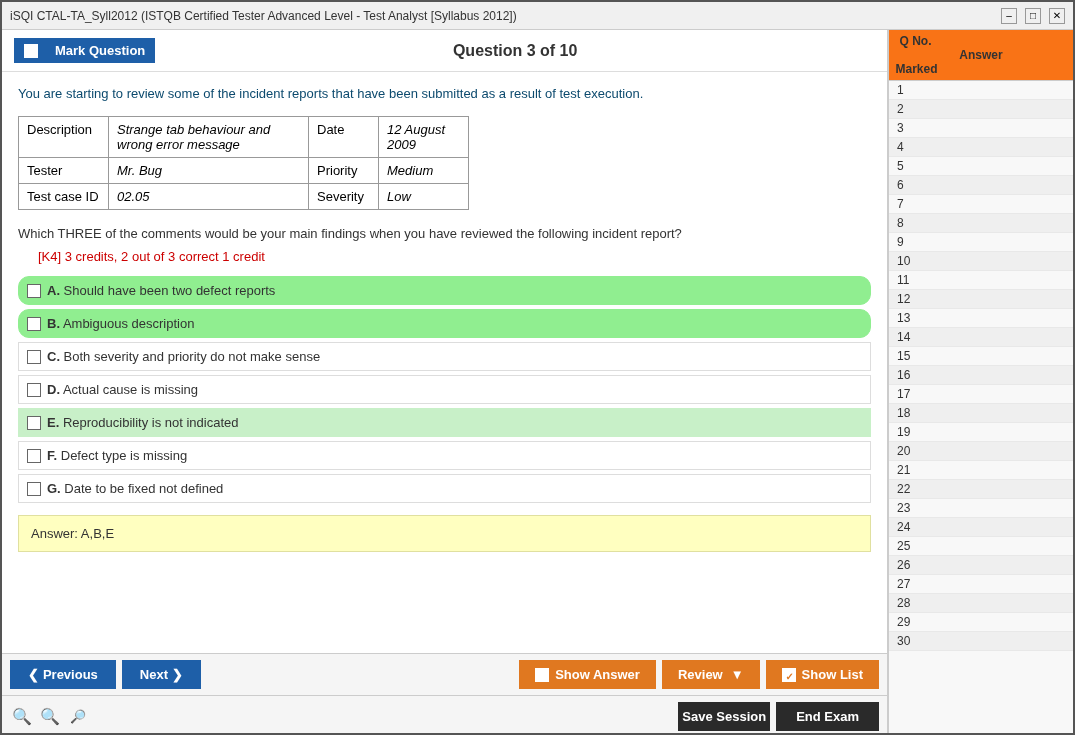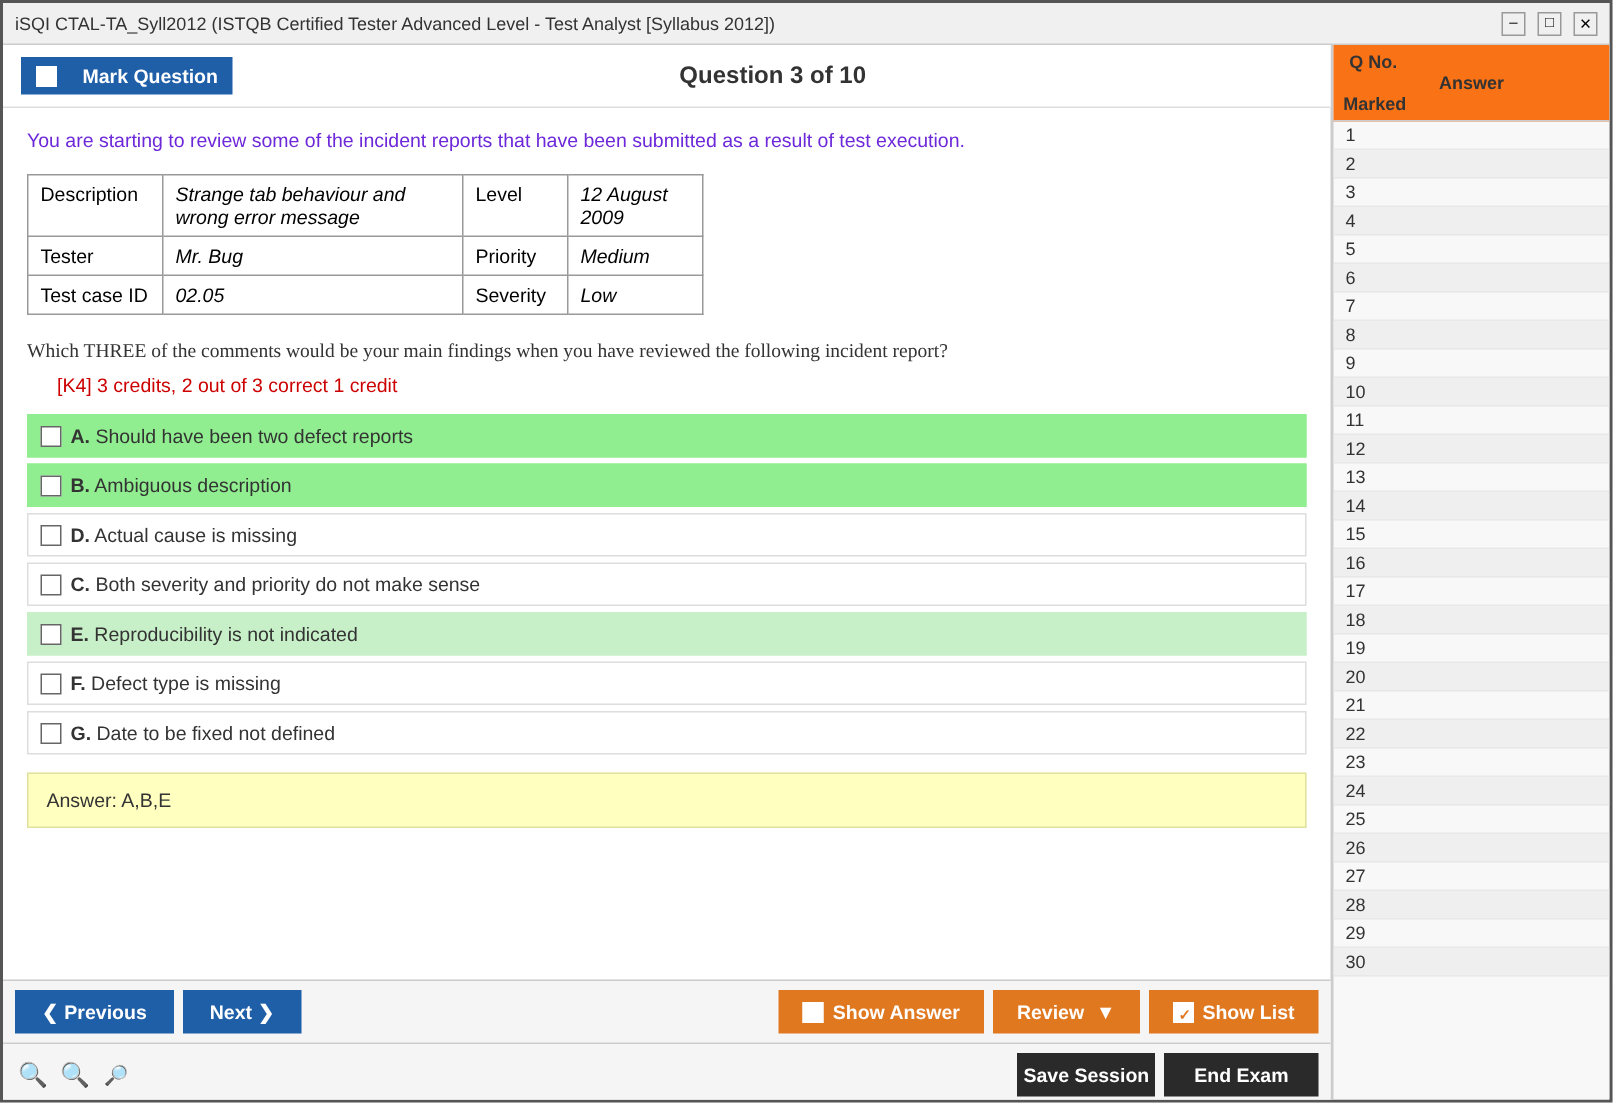--- a/index.html
+++ b/index.html
@@ -71,21 +71,21 @@
       font-size: 16px;
       font-weight: bold;
       color: #333;
     }
     .content-area {
       flex: 1;
       overflow-y: auto;
       padding: 12px 16px;
     }
     .question-text {
-      color: #6d28d9;
+      color: #0c4a6e;
       margin-bottom: 12px;
       line-height: 1.5;
     }
     .incident-table {
       border-collapse: collapse;
       margin-bottom: 14px;
       font-size: 13px;
       padding-left: 32px;
     }
     .incident-table td {
@@ -97,38 +97,38 @@
       font-weight: normal;
       background: white;
     }
     .incident-table td.value-cell {
       font-style: italic;
     }
     .question-sub-text {
       color: #333;
       margin-bottom: 6px;
       line-height: 1.5;
-      font-family: Liberation Serif, serif;
     }
     .question-credits {
       color: #cc0000;
       margin-bottom: 12px;
       font-size: 13px;
       margin-left: 20px;
     }
     .answer-option {
       display: flex;
       align-items: center;
       margin-bottom: 4px;
       padding: 6px 8px;
       border: 1px solid #ddd;
     }
     .answer-option.selected-green {
       background: #90EE90;
       border-color: #90EE90;
+      border-radius: 11px;
     }
     .answer-option.selected-light-green {
       background: #c8f0c8;
       border-color: #c8f0c8;
     }
     .answer-option label {
       font-size: 13px;
       color: #333;
     }
     .answer-option label strong {
@@ -336,21 +336,21 @@
       </div>
 
       <div class="content-area">
         <p class="question-text">You are starting to review some of the incident reports that have been submitted as a result of test execution.</p>
 
         <table class="incident-table">
           <tbody id="incident-tbody">
           <tr>
     <td class="label-cell" style="width:90px;">Description</td>
     <td class="value-cell" style="width:200px;">Strange tab behaviour and wrong error message</td>
-    <td class="label-cell" style="width:70px;">Level</td>
+    <td class="label-cell" style="width:70px;">Date</td>
     <td class="value-cell" style="width:90px;">12 August 2009</td>
   </tr>
               <tr>
     <td class="label-cell" style="width:90px;">Tester</td>
     <td class="value-cell" style="width:200px;">Mr. Bug</td>
     <td class="label-cell" style="width:70px;">Priority</td>
     <td class="value-cell" style="width:90px;">Medium</td>
   </tr>
               <tr>
     <td class="label-cell" style="width:90px;">Test case ID</td>
@@ -368,25 +368,25 @@
             <div class="answer-option selected-green">
               <span class="checkbox-icon"></span>
               <label><strong>A.</strong> Should have been two defect reports</label>
             </div>
             <div class="answer-option selected-green">
               <span class="checkbox-icon"></span>
               <label><strong>B.</strong> Ambiguous description</label>
             </div>
             <div class="answer-option">
               <span class="checkbox-icon"></span>
-              <label><strong>D.</strong> Actual cause is missing</label>
+              <label><strong>C.</strong> Both severity and priority do not make sense</label>
             </div>
             <div class="answer-option">
               <span class="checkbox-icon"></span>
-              <label><strong>C.</strong> Both severity and priority do not make sense</label>
+              <label><strong>D.</strong> Actual cause is missing</label>
             </div>
             <div class="answer-option selected-light-green">
               <span class="checkbox-icon"></span>
               <label><strong>E.</strong> Reproducibility is not indicated</label>
             </div>
             <div class="answer-option">
               <span class="checkbox-icon"></span>
               <label><strong>F.</strong> Defect type is missing</label>
             </div>
             <div class="answer-option">

